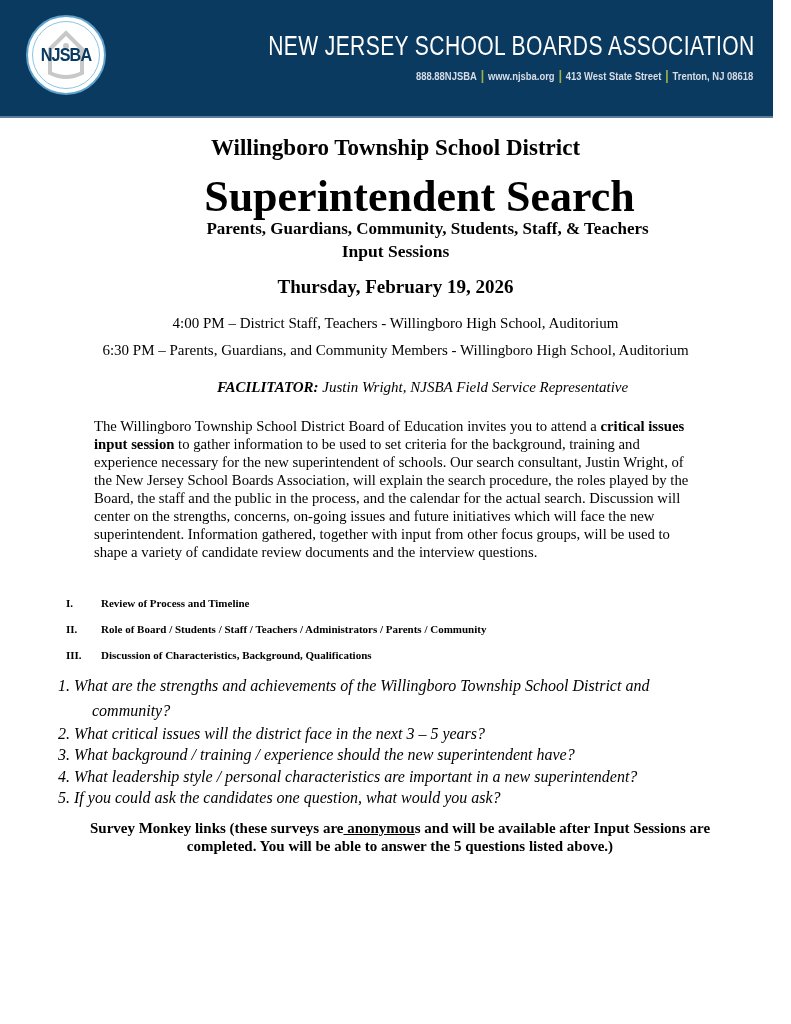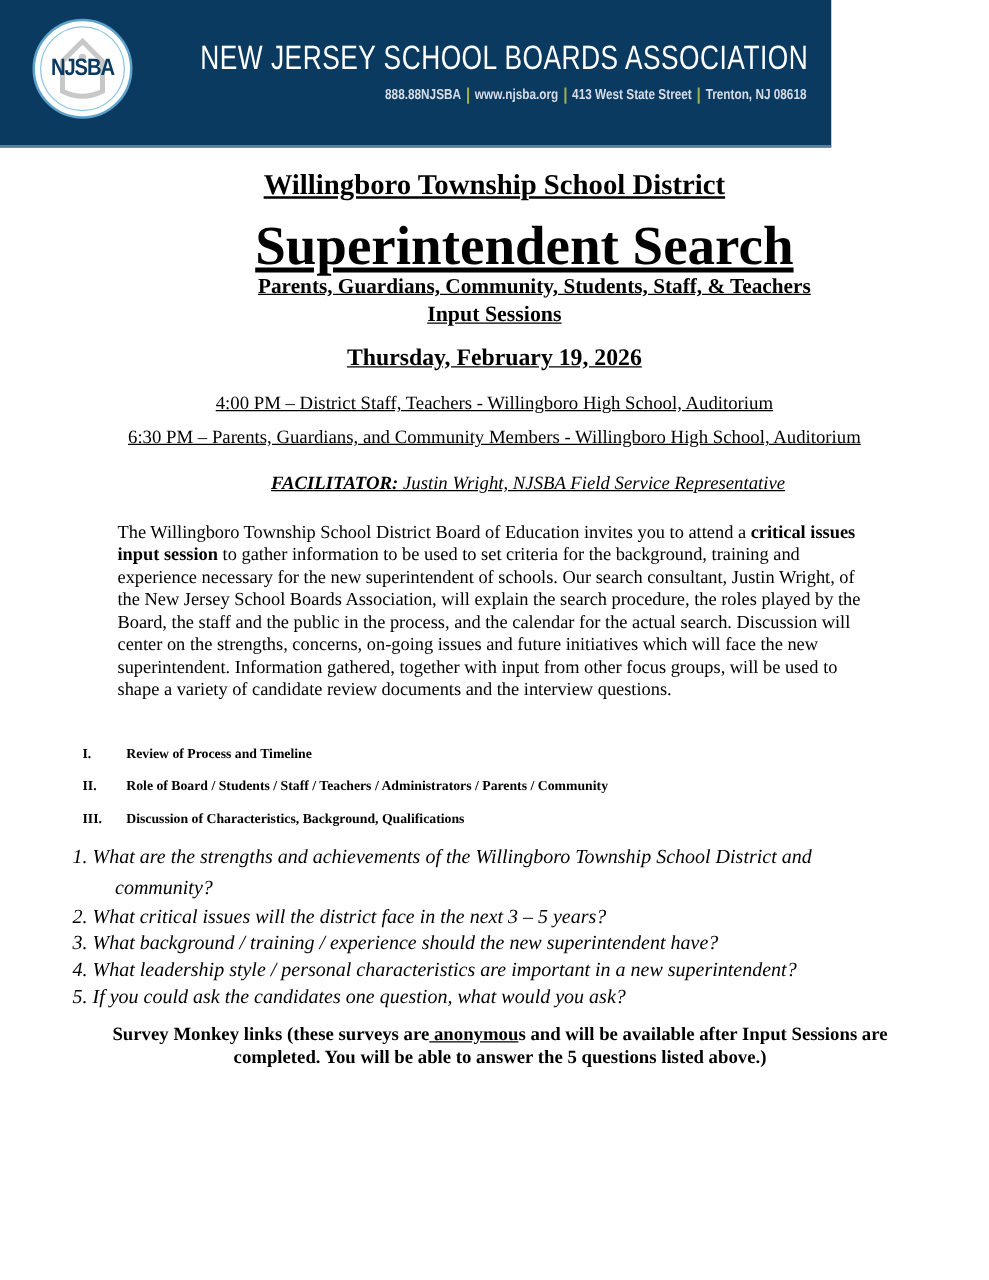--- a/index.html
+++ b/index.html
@@ -1,25 +1,25 @@
 <!DOCTYPE html>
 <html><head>
 <meta charset="utf-8">
 <style>
   html, body { margin: 0; padding: 0; }
   body { width: 791px; height: 1024px; background: #ffffff; position: relative; overflow: hidden; font-family: "Liberation Serif", serif; color: #000; }
-  .banner { position: absolute; left: 0; top: 0; width: 665px; height: 116px; background: #0b3a60; border-bottom: 2px solid #5a7ea0; }
+  .banner { position: absolute; left: 0; top: 0; width: 773px; height: 116px; background: #0b3a60; border-bottom: 2px solid #5a7ea0; }
   .logo { position: absolute; left: 26px; top: 15px; width: 80px; height: 80px; border-radius: 50%; background: #ffffff; border: 2px solid #5ea2cc; box-sizing: border-box; }
   .logo-ring { position: absolute; left: 4px; top: 4px; right: 4px; bottom: 4px; border-radius: 50%; border: 1px solid #8cc4e2; }
   .logo-house { position: absolute; left: 18px; top: 12px; width: 40px; height: 52px; }
   .logo-text { position: absolute; left: 0; right: 0; top: 27px; text-align: center; font-family: "Liberation Sans", sans-serif; font-weight: bold; font-size: 19px; color: #0b3a60; letter-spacing: -1px; transform: scaleX(0.85); }
   .org-name { position: absolute; right: 18px; top: 31px; font-family: "Liberation Sans", sans-serif; color: #ffffff; font-size: 27px; letter-spacing: 0.5px; transform: scaleX(0.78); transform-origin: right center; white-space: nowrap; }
   .contact { position: absolute; right: 20px; top: 70px; font-family: "Liberation Sans", sans-serif; color: #d6dde6; font-size: 11.5px; font-weight: bold; transform: scaleX(0.82); transform-origin: right center; white-space: nowrap; }
   .contact .sep { display: inline-block; width: 1.5px; height: 13px; background: #9fb048; vertical-align: middle; margin: 0 6px; }
-  .center { position: absolute; left: 0; width: 791px; text-align: center; white-space: nowrap; text-decoration: underline; }
+  .center { position: absolute; left: 0; width: 791px; text-align: center; white-space: nowrap; }
   .district { top: 135px; font-size: 23px; font-weight: bold; }
   .title { top: 171px; font-size: 44px; font-weight: bold; padding-left: 24px; }
   .subtitle { top: 219px; font-size: 17px; font-weight: bold; padding-left: 32px; }
   .subtitle2 { top: 241px; font-size: 17.5px; font-weight: bold; }
   .date { top: 276px; font-size: 19px; font-weight: bold; }
   .time1 { top: 315px; font-size: 15px; }
   .time2 { top: 342px; font-size: 15px; }
   .facil { top: 379px; font-size: 15px; font-style: italic; padding-left: 27px; }
   .facil b { font-weight: bold; }
   .para { position: absolute; left: 94px; top: 417px; width: 606px; font-size: 14.7px; line-height: 18px; text-align: left; }

